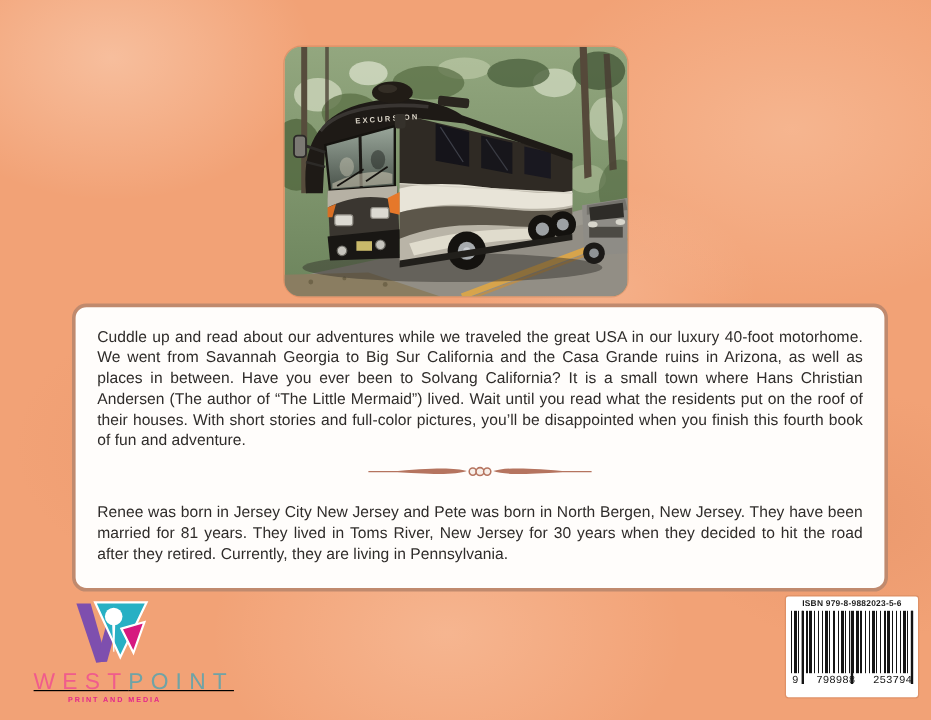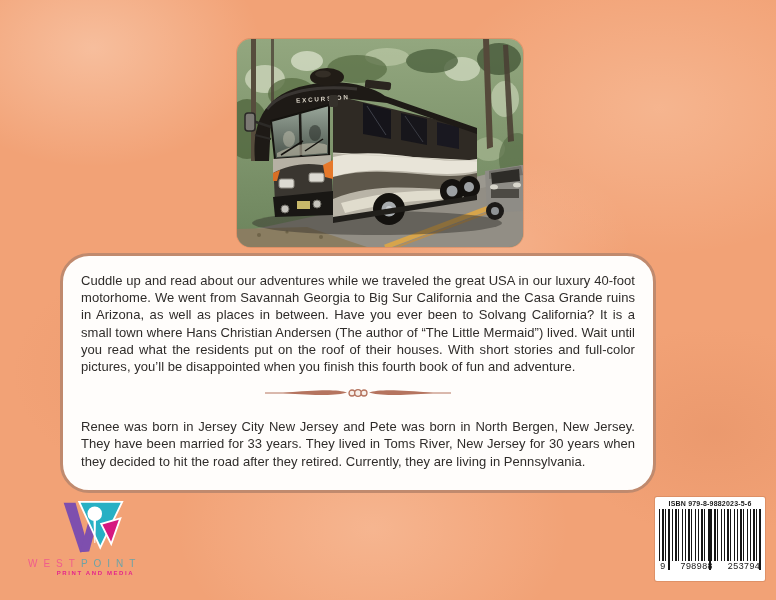--- a/index.html
+++ b/index.html
@@ -18,39 +18,39 @@
 
   
   .photo-frame{
     position:absolute;left:237px;top:39px;width:286px;height:208px;
     border-radius:14px;overflow:hidden;box-shadow:0 0 0 1px rgba(160,90,55,.25);
   }
   .photo-frame svg{display:block;width:100%;height:100%;}
 
   
   .blurb-box{
-    position:absolute;left:60px;top:253px;width:596px;height:240px;box-sizing:border-box;
+    position:absolute;left:60px;top:253px;width:680px;height:240px;box-sizing:border-box;
     background:var(--box-bg,#fffdfb);
     border:3px solid var(--box-border,#c08a6e);
-    border-radius:29px;
+    border-radius:12px;
   }
   .blurb-box p{
     margin:16px 18px 0 18px;
     font-size:13px;line-height:17.2px;letter-spacing:.05px;
     color:var(--text,#2f2c2a);text-align:justify;
   }
   .blurb-box p.authors{margin-top:18px;}
   .ornament{width:190px;height:14px;margin:11px auto 0 auto;}
   .ornament svg{display:block;}
 
   
   .publisher{position:absolute;left:28px;top:499px;width:160px;}
   .logo-mark{display:block;margin:0 0 2px 32px;}
   .logo-name{
-    white-space:nowrap;font-size:10px;letter-spacing:6px;font-weight:400;
+    white-space:nowrap;font-size:19px;letter-spacing:6px;font-weight:400;text-decoration:underline;
   }
   .logo-name .west{color:var(--logo-west,#f05c8c);}
   .logo-name .point{color:var(--logo-point,#6fa3a6);}
   .logo-tagline{
     width:135px;text-align:center;margin-top:1px;
     font-size:6px;font-weight:bold;letter-spacing:1.6px;
     color:var(--logo-tagline,#e3258b);
   }
 
   
@@ -196,21 +196,21 @@
       <svg viewBox="0 0 190 14" width="190" height="14">
         <path d="M2,7 L68,7" stroke="var(--ornament,#b5745f)" stroke-width="1" fill="none"></path>
         <path d="M122,7 L188,7" stroke="var(--ornament,#b5745f)" stroke-width="1" fill="none"></path>
         <path d="M20,7 C55,3.6 75,3.4 84,6.6 C75,9.8 55,9.8 20,7 Z" fill="var(--ornament,#b5745f)"></path>
         <path d="M170,7 C135,3.6 115,3.4 106,6.6 C115,9.8 135,9.8 170,7 Z" fill="var(--ornament,#b5745f)"></path>
         <circle cx="89" cy="7" r="3" fill="#f7efe9" stroke="var(--ornament,#b5745f)" stroke-width="1.3"></circle>
         <circle cx="95" cy="7" r="3.3" fill="#f7efe9" stroke="var(--ornament,#b5745f)" stroke-width="1.3"></circle>
         <circle cx="101" cy="7" r="3" fill="#f7efe9" stroke="var(--ornament,#b5745f)" stroke-width="1.3"></circle>
       </svg>
     </div>
-    <p class="authors">Renee was born in Jersey City New Jersey and Pete was born in North Bergen, New Jersey. They have been married for 33 years. They lived in Toms River, New Jersey for 30 years when they decided to hit the road after they retired. Currently, they are living in Pennsylvania.</p>
+    <p class="authors">Renee was born in Jersey City New Jersey and Pete was born in North Bergen, New Jersey. They have been married for 81 years. They lived in Toms River, New Jersey for 30 years when they decided to hit the road after they retired. Currently, they are living in Pennsylvania.</p>
   </div>
 
   <div class="publisher">
     <svg class="logo-mark" viewBox="0 0 70 60" width="64" height="57">
       <polygon points="4,3 17,3 32,56 22,57" fill="var(--logo-purple,#7e4fae)"></polygon>
       <polygon points="22,57 32,56 46,5 36,5" fill="var(--logo-purple,#7e4fae)"></polygon>
       <polygon points="21,2 68,2 44,52" fill="var(--logo-teal,#27b0c4)" stroke="#ffffff" stroke-width="2"></polygon>
       <polygon points="45,26 66,20 56,48" fill="var(--logo-magenta,#d6187f)" stroke="#ffffff" stroke-width="2"></polygon>
       <circle cx="38" cy="15" r="8" fill="#ffffff"></circle>
       <polygon points="36.6,22 39.4,22 38.6,47 37.6,47" fill="#ffffff"></polygon>

